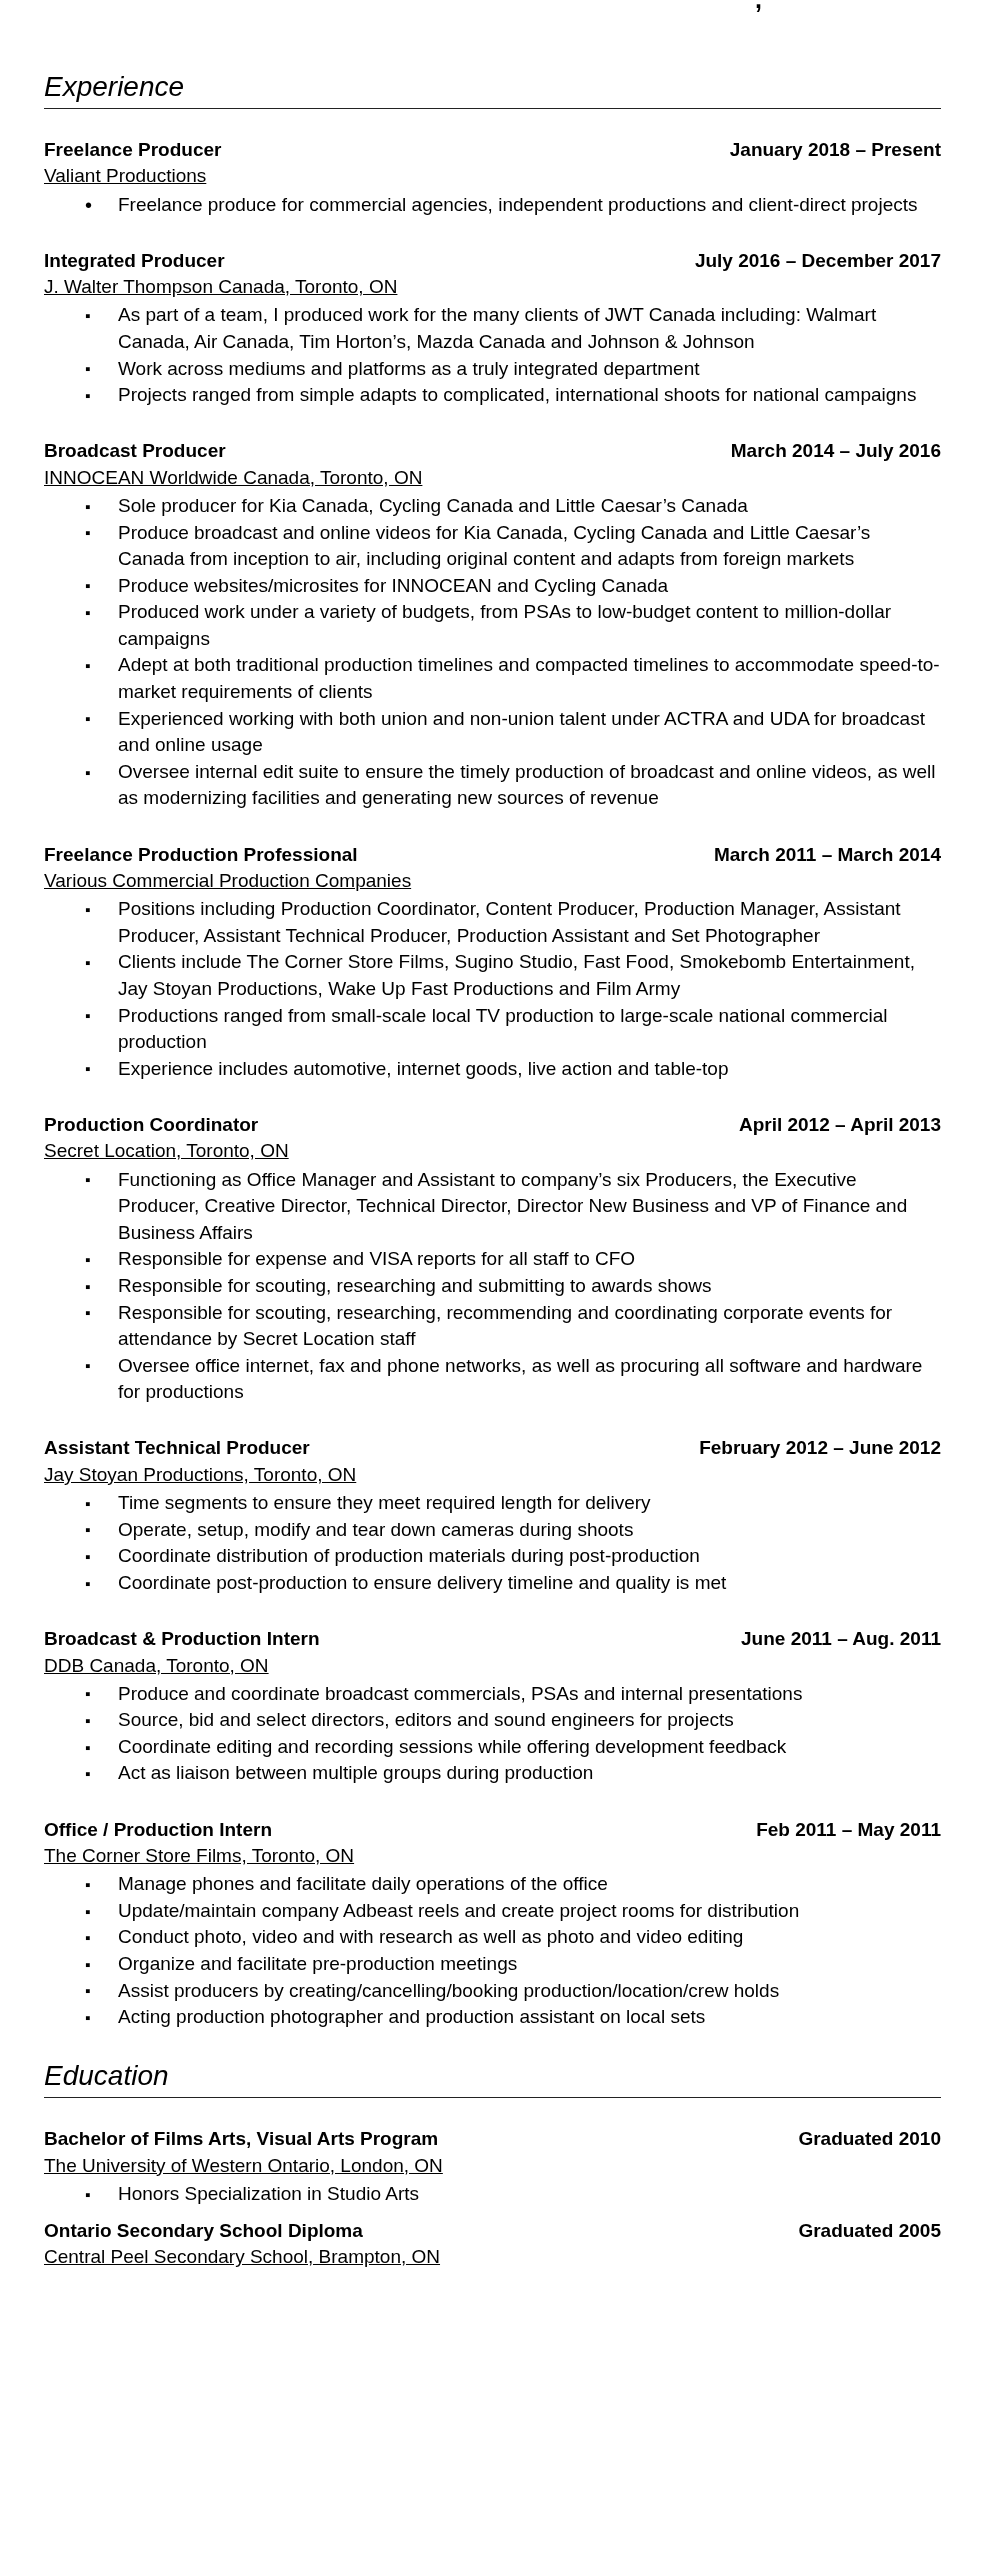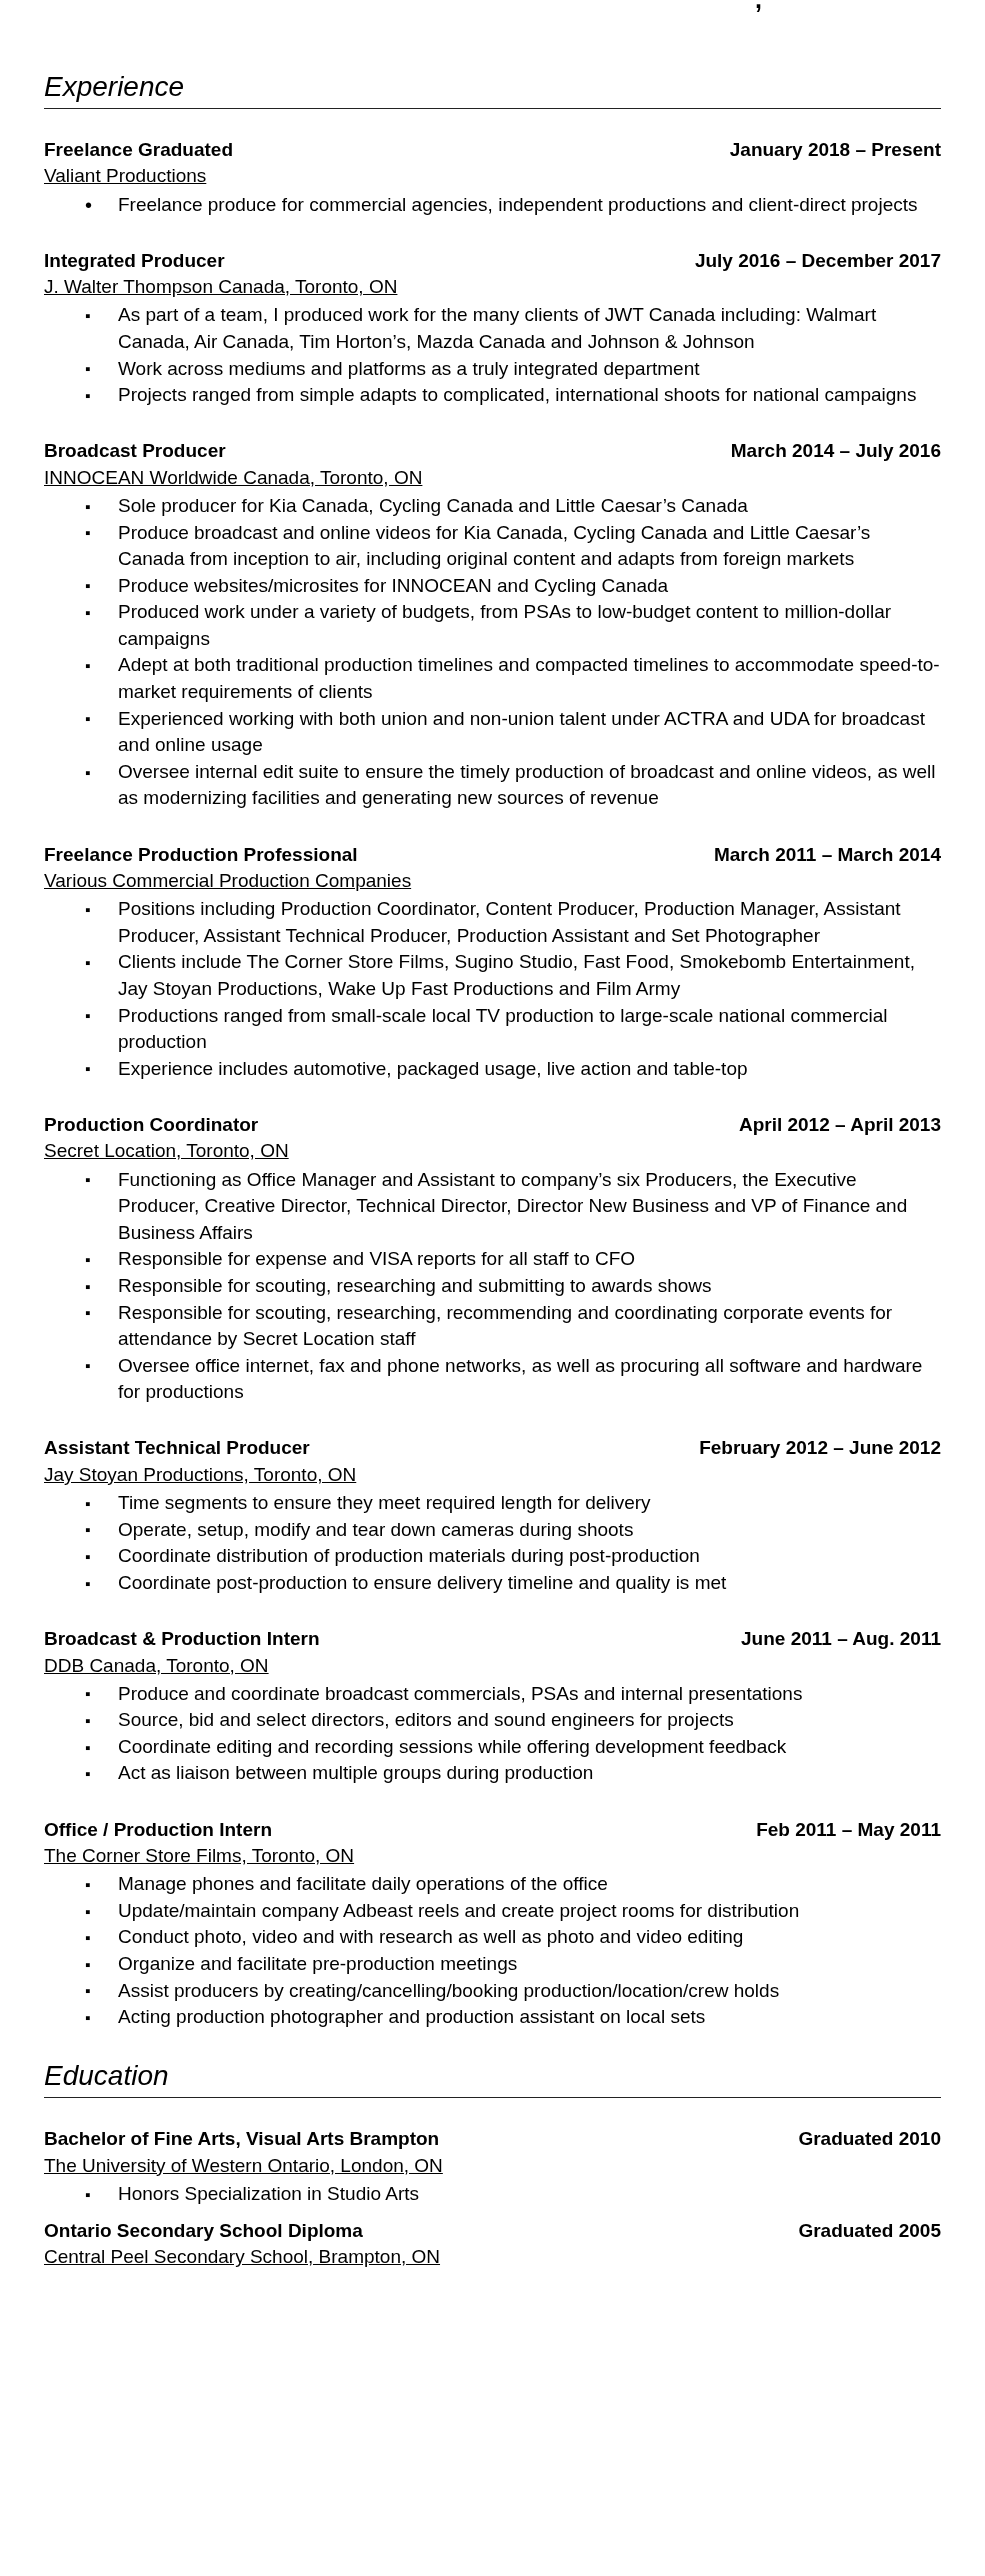--- a/index.html
+++ b/index.html
@@ -44,21 +44,21 @@
 </head>
 <body>
 
 <div class="page">
   <span class="top-fragment">,</span>
   <div id="sections-root">
       <div class="section">
         <div class="section-heading">Experience</div>
         <div class="entry">
           <div class="entry-header">
-            <span class="entry-title">Freelance Graduated</span>
+            <span class="entry-title">Freelance Producer</span>
             <span class="entry-date">January 2018 – Present</span>
           </div>
           <div class="entry-company">Valiant Productions</div>
           <ul class="bullets disc">
             <li>Freelance produce for commercial agencies, independent productions and client-direct projects</li>
           </ul>
         </div>
         <div class="entry">
           <div class="entry-header">
             <span class="entry-title">Integrated Producer</span>
@@ -90,21 +90,21 @@
         <div class="entry">
           <div class="entry-header">
             <span class="entry-title">Freelance Production Professional</span>
             <span class="entry-date">March 2011 – March 2014</span>
           </div>
           <div class="entry-company">Various Commercial Production Companies</div>
           <ul class="bullets square">
             <li>Positions including Production Coordinator, Content Producer, Production Manager, Assistant Producer, Assistant Technical Producer, Production Assistant and Set Photographer</li>
             <li>Clients include The Corner Store Films, Sugino Studio, Fast Food, Smokebomb Entertainment, Jay Stoyan Productions, Wake Up Fast Productions and Film Army</li>
             <li>Productions ranged from small-scale local TV production to large-scale national commercial production</li>
-            <li>Experience includes automotive, packaged usage, live action and table-top</li>
+            <li>Experience includes automotive, internet goods, live action and table-top</li>
           </ul>
         </div>
         <div class="entry">
           <div class="entry-header">
             <span class="entry-title">Production Coordinator</span>
             <span class="entry-date">April 2012 – April 2013</span>
           </div>
           <div class="entry-company">Secret Location, Toronto, ON</div>
           <ul class="bullets square">
             <li>Functioning as Office Manager and Assistant to company’s six Producers, the Executive Producer, Creative Director, Technical Director, Director New Business and VP of Finance and Business Affairs</li>
@@ -153,21 +153,21 @@
             <li>Organize and facilitate pre-production meetings</li>
             <li>Assist producers by creating/cancelling/booking production/location/crew holds</li>
             <li>Acting production photographer and production assistant on local sets</li>
           </ul>
         </div>
       </div>
       <div class="section tight">
         <div class="section-heading">Education</div>
         <div class="entry">
           <div class="entry-header">
-            <span class="entry-title">Bachelor of Fine Arts, Visual Arts Brampton</span>
+            <span class="entry-title">Bachelor of Films Arts, Visual Arts Program</span>
             <span class="entry-date">Graduated 2010</span>
           </div>
           <div class="entry-company">The University of Western Ontario, London, ON</div>
           <ul class="bullets square">
             <li>Honors Specialization in Studio Arts</li>
           </ul>
         </div>
         <div class="entry">
           <div class="entry-header">
             <span class="entry-title">Ontario Secondary School Diploma</span>

